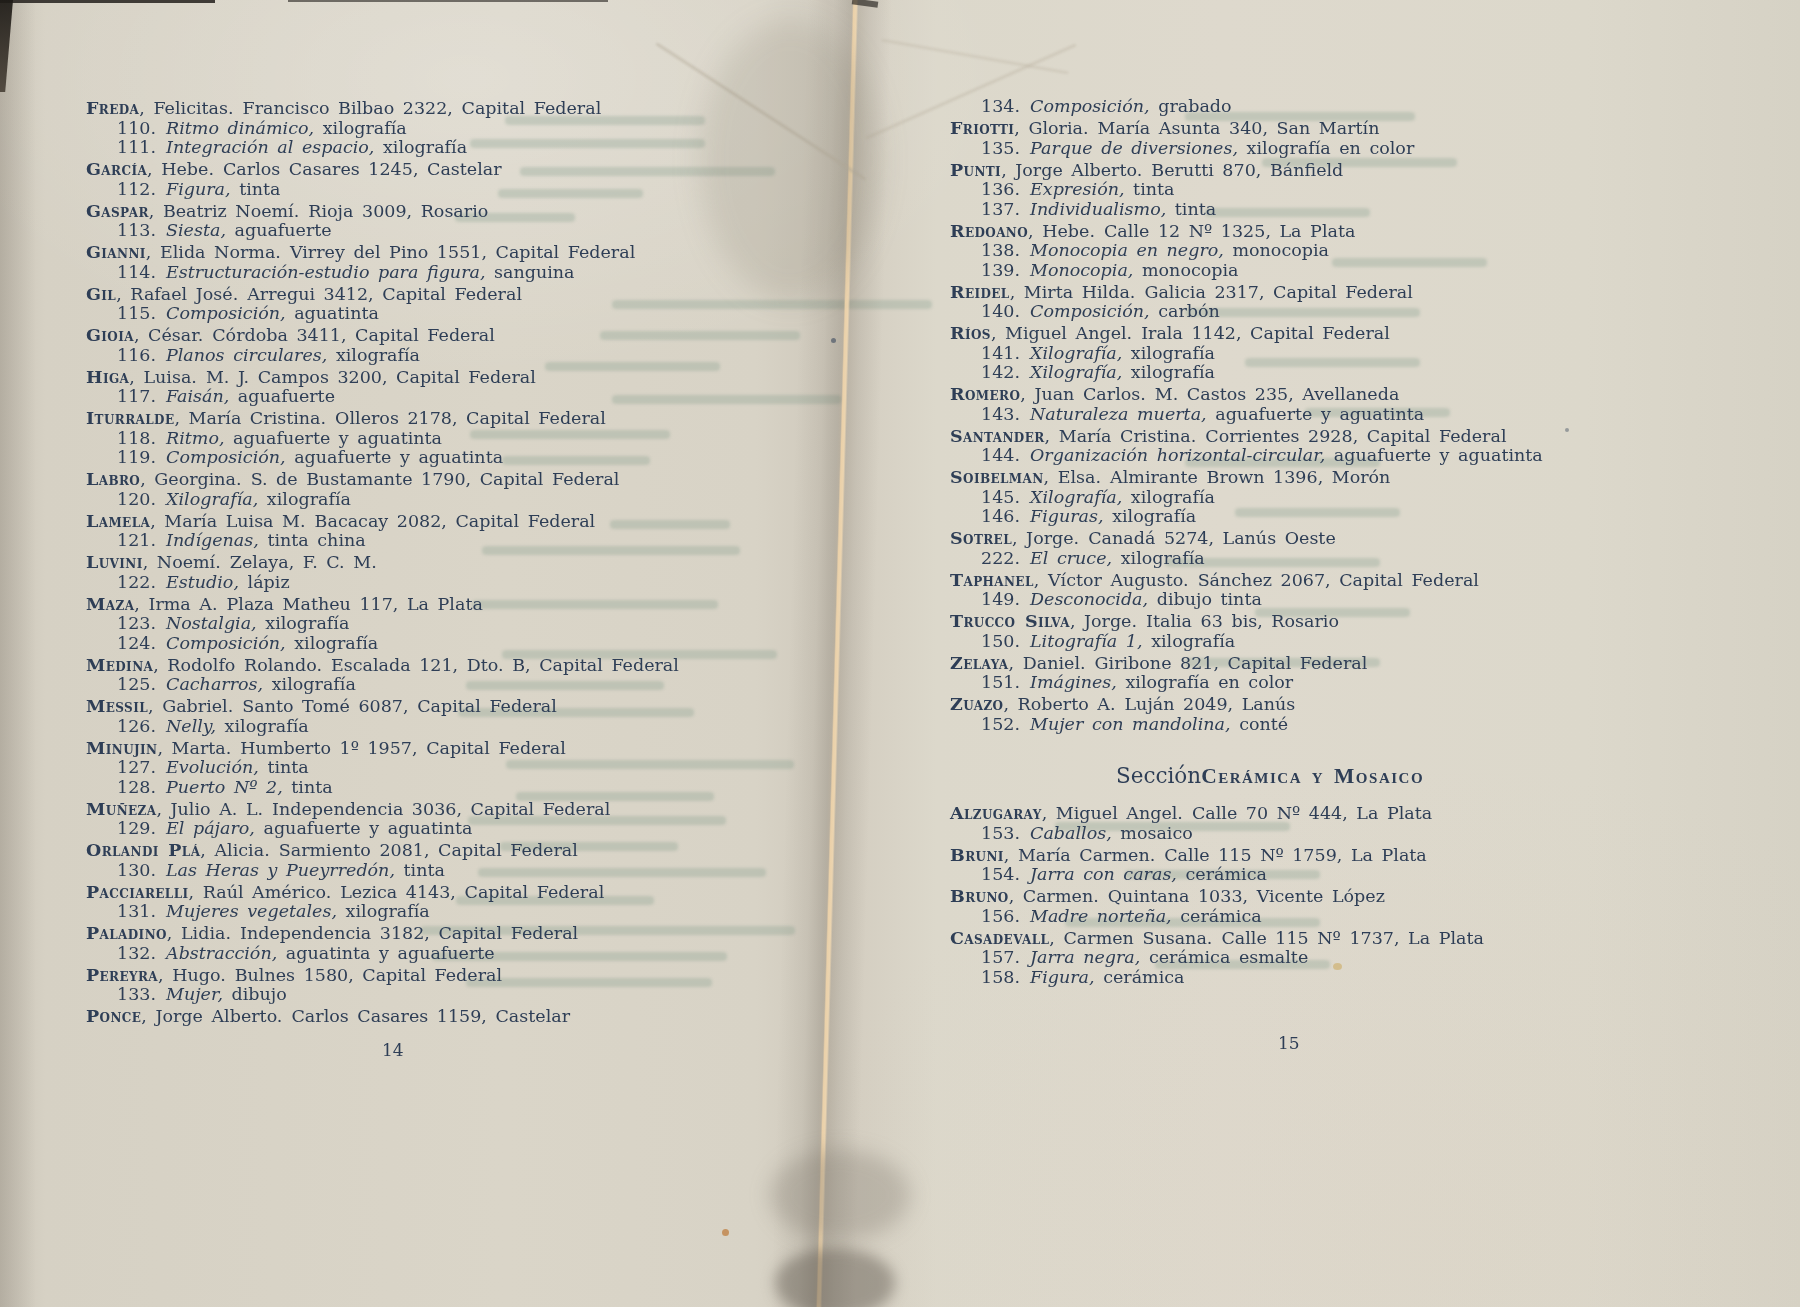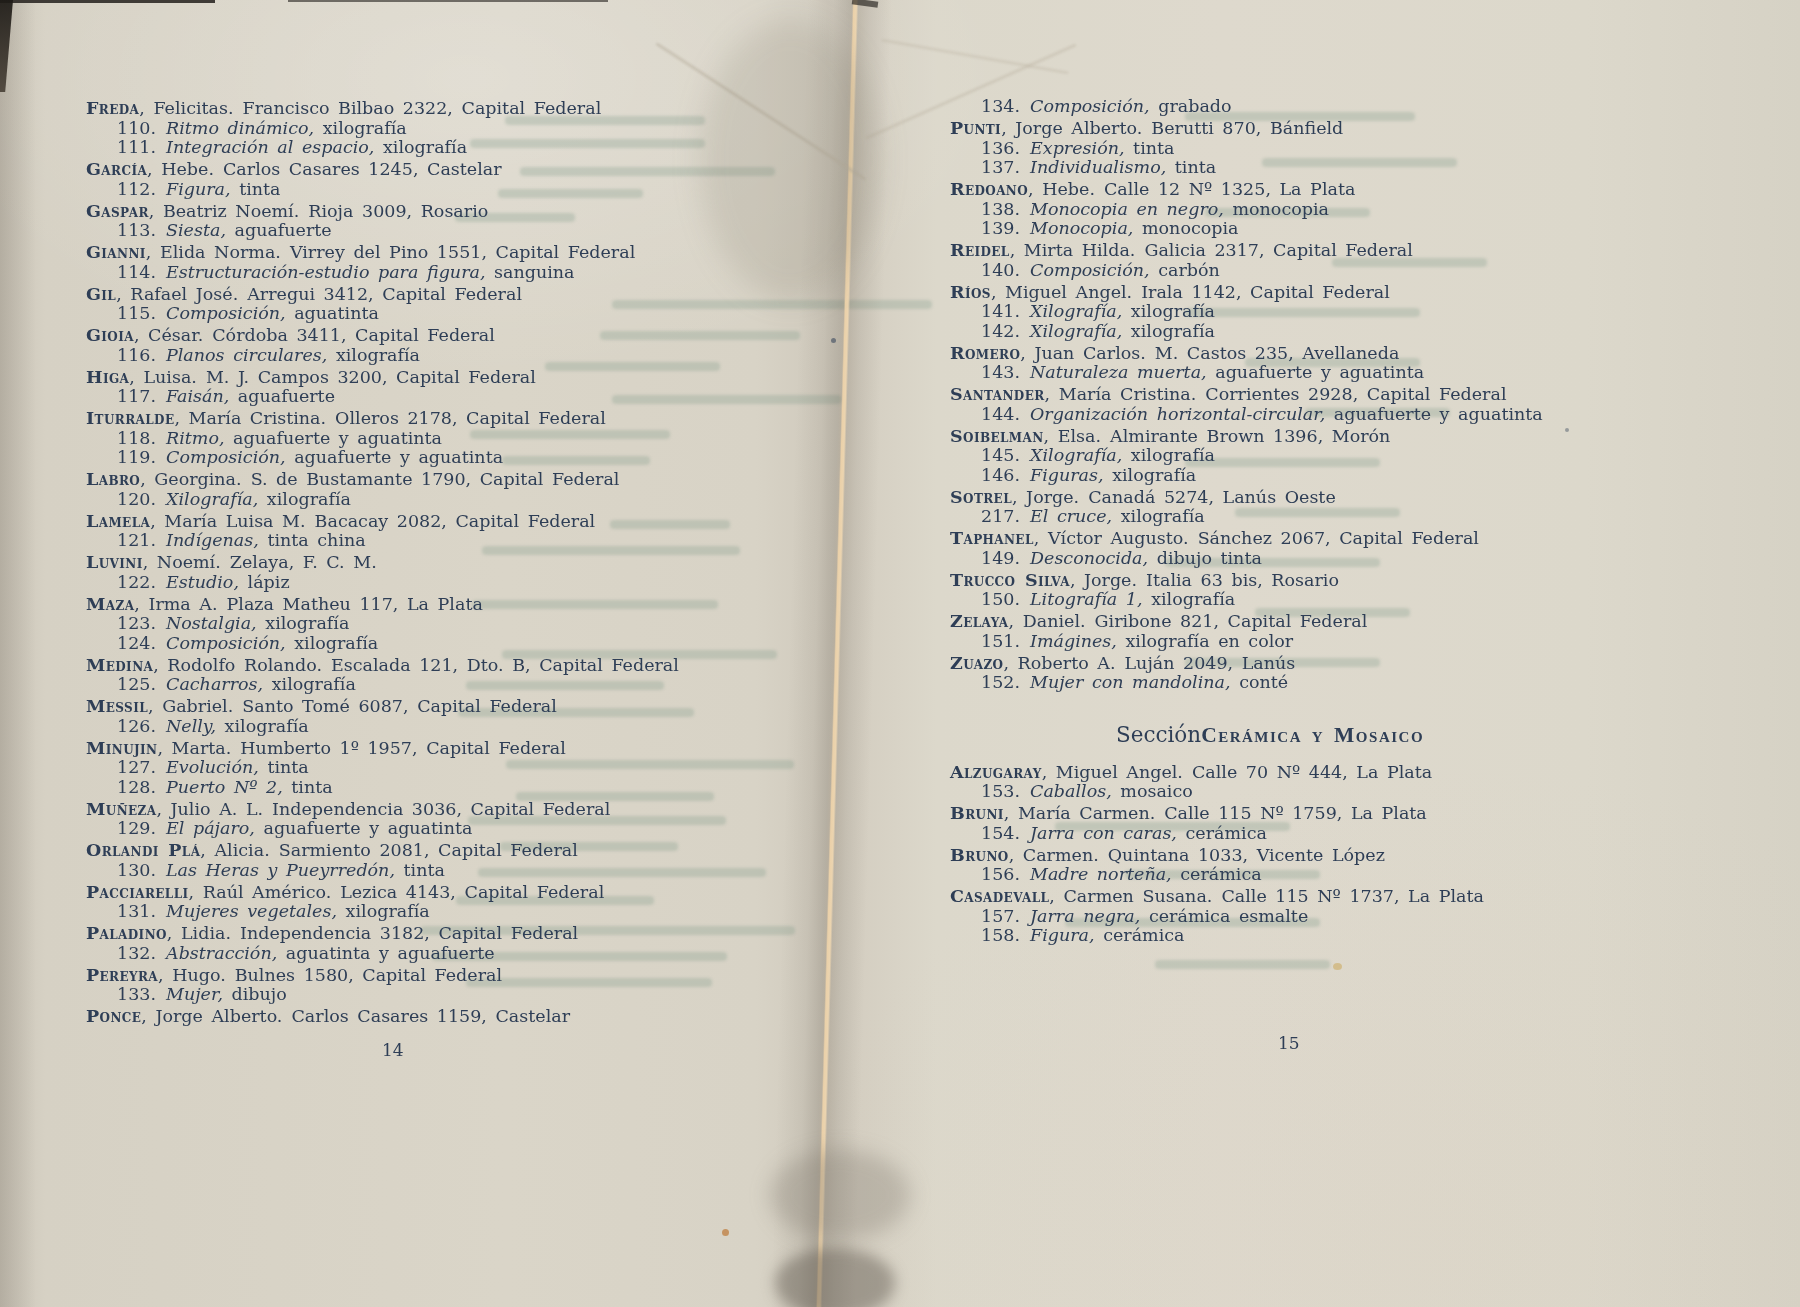--- a/index.html
+++ b/index.html
@@ -198,20 +198,24 @@
       </div>
       <div class="entry">
         <div class="line artist-line"><span class="sc">Ponce</span><span class="given">, Jorge Alberto.</span><span class="addr">Carlos Casares 1159, Castelar</span></div>
       </div>
     </div>
   <div class="content" id="right-content">
       <div class="entry">
         <div class="line work"><span class="num">134.</span><span class="title">Composición,</span> <span class="medium">grabado</span></div>
       </div>
       <div class="entry">
+        <div class="line artist-line"><span class="sc">Friotti</span><span class="given">, Gloria.</span><span class="addr">María Asunta 340, San Martín</span></div>
+        <div class="line work"><span class="num">135.</span><span class="title">Parque de diversiones,</span> <span class="medium">xilografía en color</span></div>
+      </div>
+      <div class="entry">
         <div class="line artist-line"><span class="sc">Punti</span><span class="given">, Jorge Alberto.</span><span class="addr">Berutti 870, Bánfield</span></div>
         <div class="line work"><span class="num">136.</span><span class="title">Expresión,</span> <span class="medium">tinta</span></div>
         <div class="line work"><span class="num">137.</span><span class="title">Individualismo,</span> <span class="medium">tinta</span></div>
       </div>
       <div class="entry">
         <div class="line artist-line"><span class="sc">Redoano</span><span class="given">, Hebe.</span><span class="addr">Calle 12 Nº 1325, La Plata</span></div>
         <div class="line work"><span class="num">138.</span><span class="title">Monocopia en negro,</span> <span class="medium">monocopia</span></div>
         <div class="line work"><span class="num">139.</span><span class="title">Monocopia,</span> <span class="medium">monocopia</span></div>
       </div>
       <div class="entry">
@@ -231,21 +235,21 @@
         <div class="line artist-line"><span class="sc">Santander</span><span class="given">, María Cristina.</span><span class="addr">Corrientes 2928, Capital Federal</span></div>
         <div class="line work"><span class="num">144.</span><span class="title">Organización horizontal-circular,</span> <span class="medium">aguafuerte y aguatinta</span></div>
       </div>
       <div class="entry">
         <div class="line artist-line"><span class="sc">Soibelman</span><span class="given">, Elsa.</span><span class="addr">Almirante Brown 1396, Morón</span></div>
         <div class="line work"><span class="num">145.</span><span class="title">Xilografía,</span> <span class="medium">xilografía</span></div>
         <div class="line work"><span class="num">146.</span><span class="title">Figuras,</span> <span class="medium">xilografía</span></div>
       </div>
       <div class="entry">
         <div class="line artist-line"><span class="sc">Sotrel</span><span class="given">, Jorge.</span><span class="addr">Canadá 5274, Lanús Oeste</span></div>
-        <div class="line work"><span class="num">217.</span><span class="title">El cruce,</span> <span class="medium">xilografía</span></div>
+        <div class="line work"><span class="num">222.</span><span class="title">El cruce,</span> <span class="medium">xilografía</span></div>
       </div>
       <div class="entry">
         <div class="line artist-line"><span class="sc">Taphanel</span><span class="given">, Víctor Augusto.</span><span class="addr">Sánchez 2067, Capital Federal</span></div>
         <div class="line work"><span class="num">149.</span><span class="title">Desconocida,</span> <span class="medium">dibujo tinta</span></div>
       </div>
       <div class="entry">
         <div class="line artist-line"><span class="sc">Trucco Silva</span><span class="given">, Jorge.</span><span class="addr">Italia 63 bis, Rosario</span></div>
         <div class="line work"><span class="num">150.</span><span class="title">Litografía 1,</span> <span class="medium">xilografía</span></div>
       </div>
       <div class="entry">

